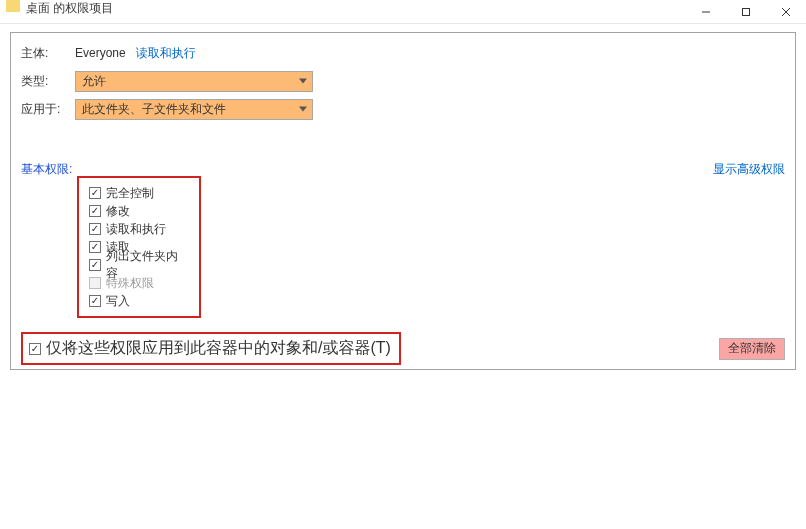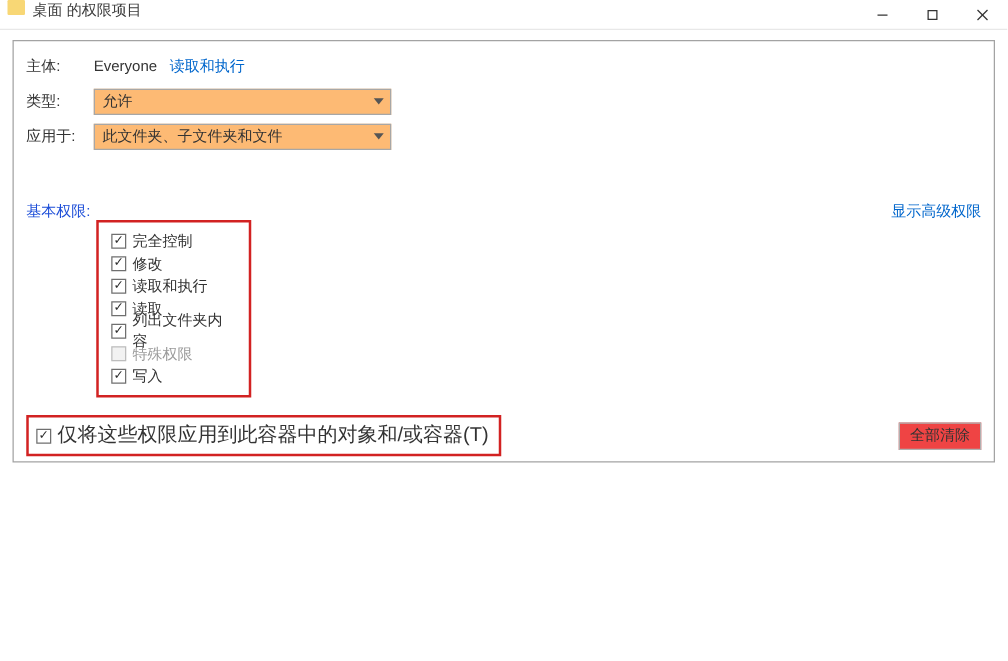--- a/index.html
+++ b/index.html
@@ -162,21 +162,21 @@
       align-items: center;
       padding: 4px 8px 4px 6px;
       gap: 5px;
     }
     .apply-box .label { color: #333; font-size: 16px; }
     .clear-btn {
       margin-left: auto;
       height: 22px;
       min-width: 66px;
       border: 1px solid #b0b0b0;
-      background: #ef4444;
+      background: #fca5a5;
       display: inline-flex;
       align-items: center;
       justify-content: center;
       font-size: 12px;
       color: #333;
       padding: 0 8px;
       font-family: Liberation Mono, monospace;
     }
   </style>
 </head>

